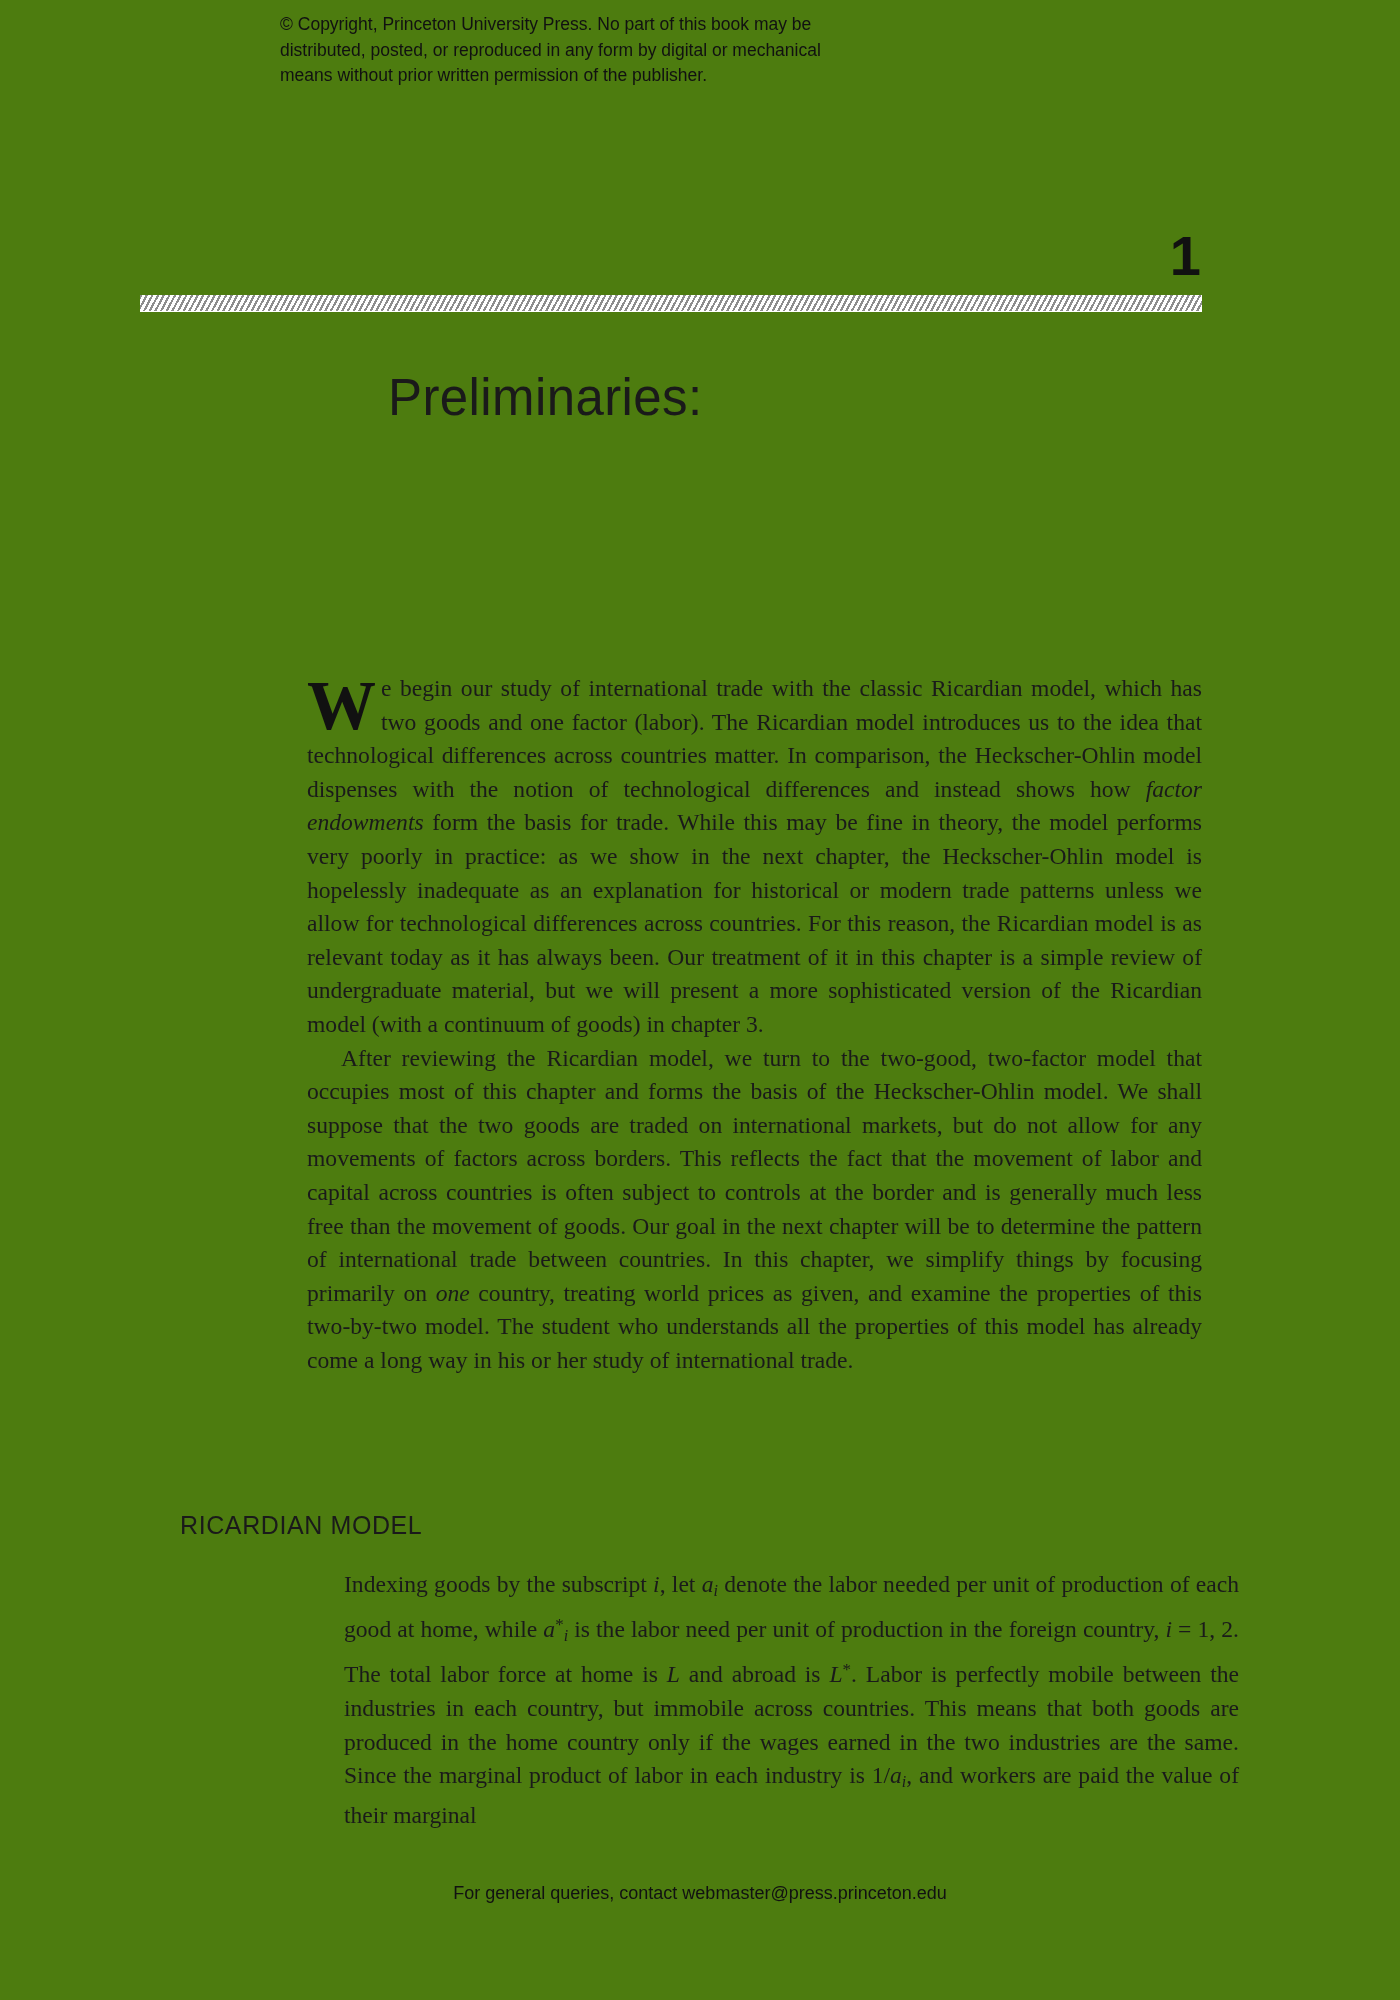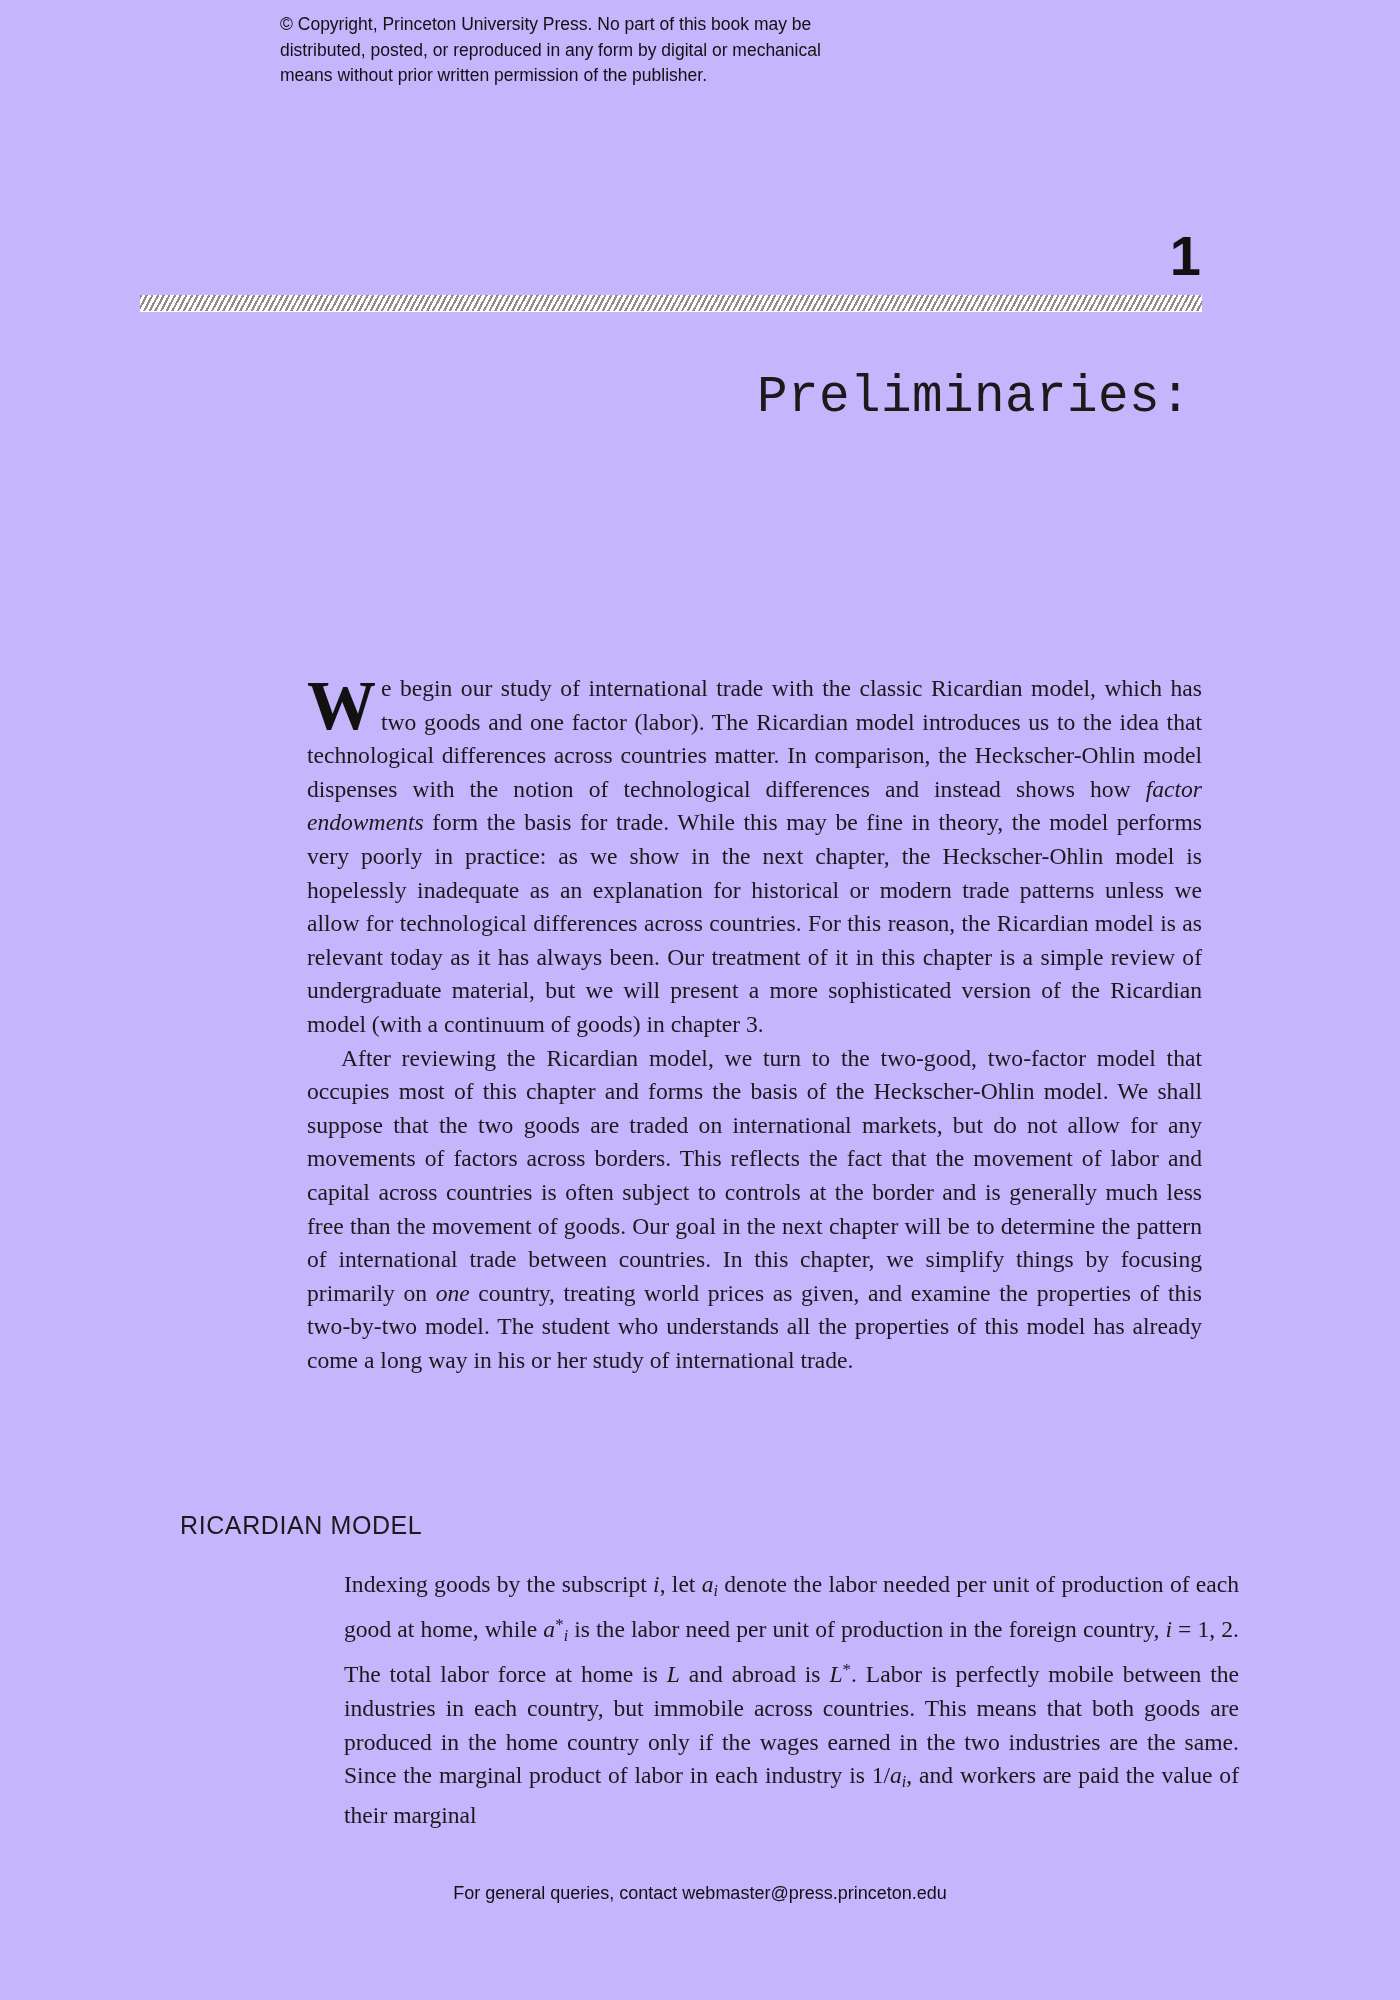--- a/index.html
+++ b/index.html
@@ -4,21 +4,21 @@
 <style>
   html, body {
     margin: 0;
     padding: 0;
     background: #ffffff;
   }
   .page {
     position: relative;
     width: 1400px;
     height: 2000px;
-    background: #c4b5fd;
+    background: #4d7c0f;
     overflow: hidden;
     font-family: "Liberation Serif", "DejaVu Serif", serif;
     color: #1a1a1a;
   }
 
   
   .copyright-header {
     position: absolute;
     left: 280px;
     top: 12px;
@@ -63,25 +63,24 @@
     content: "";
     position: absolute;
     left: 0; right: 0; bottom: -1px;
     height: 1px;
     background: #ffffff;
   }
 
   
   .chapter-title {
     position: absolute;
-    right: 209px;
+    right: 192px;
     top: 335px;
     width: 820px;
-    text-align: right;
-    font-family: Liberation Mono, monospace;
+    font-family: Liberation Sans, sans-serif;
     font-size: 51px;
     line-height: 58px;
     color: #1a1a1a;
     font-weight: normal;
     letter-spacing: 0.4px;
   }
   .chapter-title .tl { display: block; }
 
   
   .body-col {

